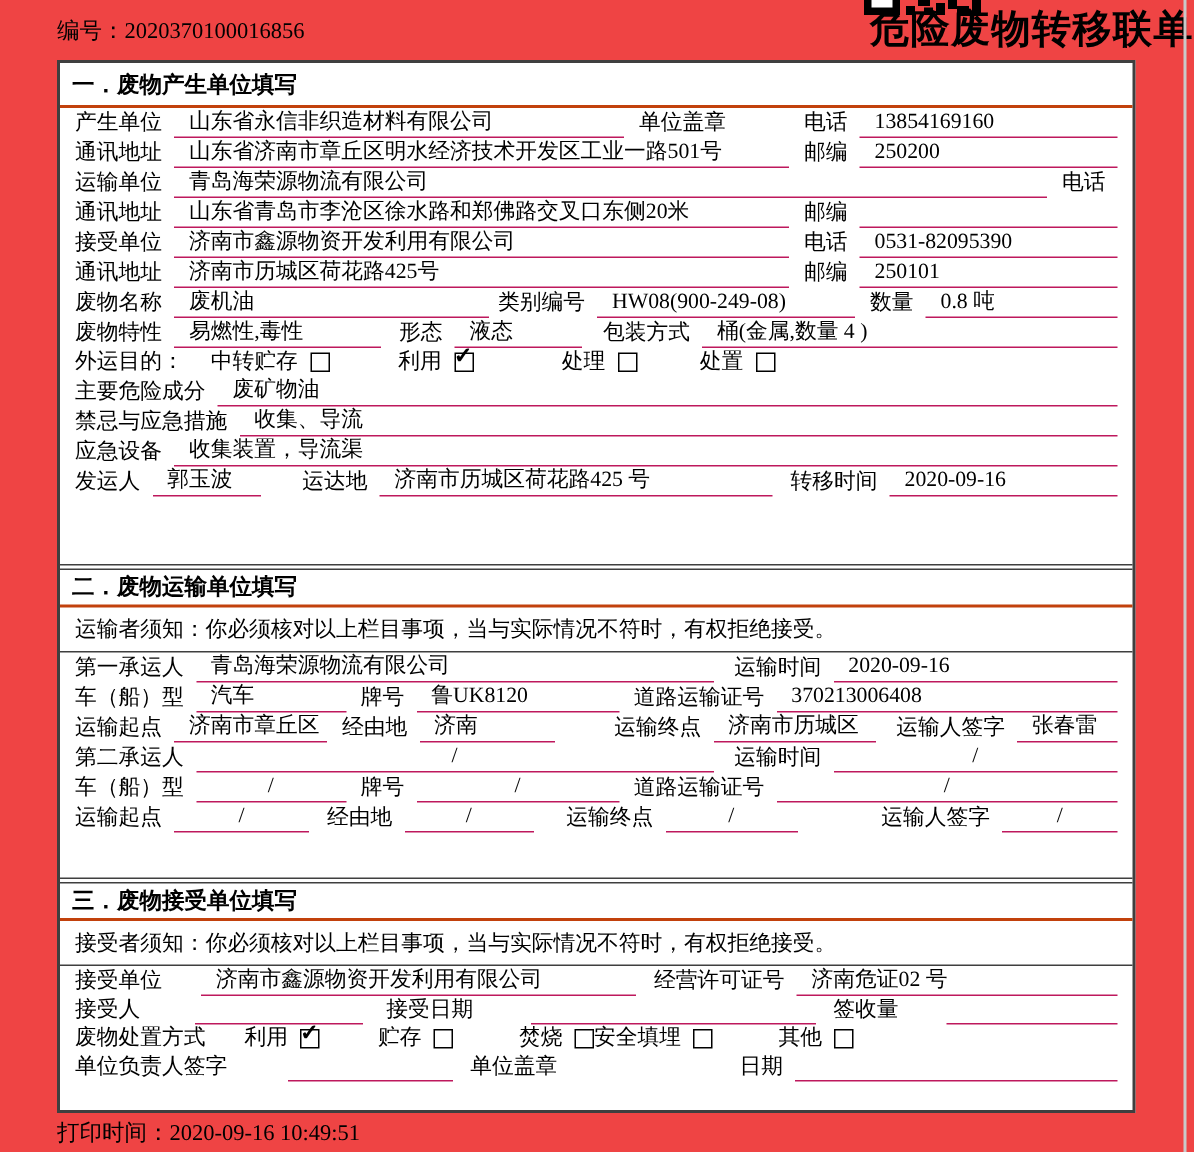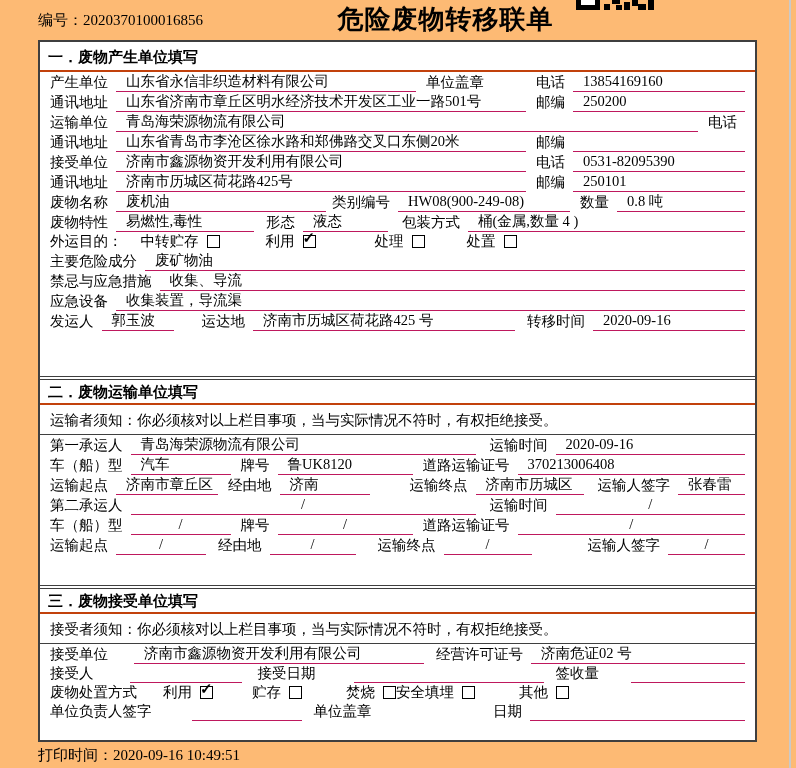--- a/index.html
+++ b/index.html
@@ -1,22 +1,22 @@
 <!DOCTYPE html>
 <html><head>
 <meta charset="utf-8">
 <style>
   html,body { margin:0; padding:0; background:#fff; }
   .page {
-    position:relative; width:796px; height:768px; background:#fdba74;
+    position:relative; width:796px; height:768px; background:#ef4444;
     font-family:"Liberation Serif","DejaVu Serif",serif; color:#000; overflow:hidden;
   }
   .serial { position:absolute; left:38px; top:11px; font-size:15px; white-space:nowrap; }
   .doc-title {
-    position:absolute; left:95px; right:0; top:2px; text-align:center;
+    position:absolute; left:95px; right:0; top:2px; text-align:right;
     font-size:26px; font-weight:bold; letter-spacing:1px;
     font-family:"Liberation Sans","DejaVu Sans",sans-serif;
   }
   .qr-frag { position:absolute; left:576px; top:0; }
   .page-edge { position:absolute; left:789px; top:0; width:2px; height:768px; background:#c9c9c9; }
 
   .form {
     position:absolute; left:38px; top:40px; width:719px; height:702px;
     border:2px solid #3f3f3f; box-sizing:border-box; background:#fff;
   }

